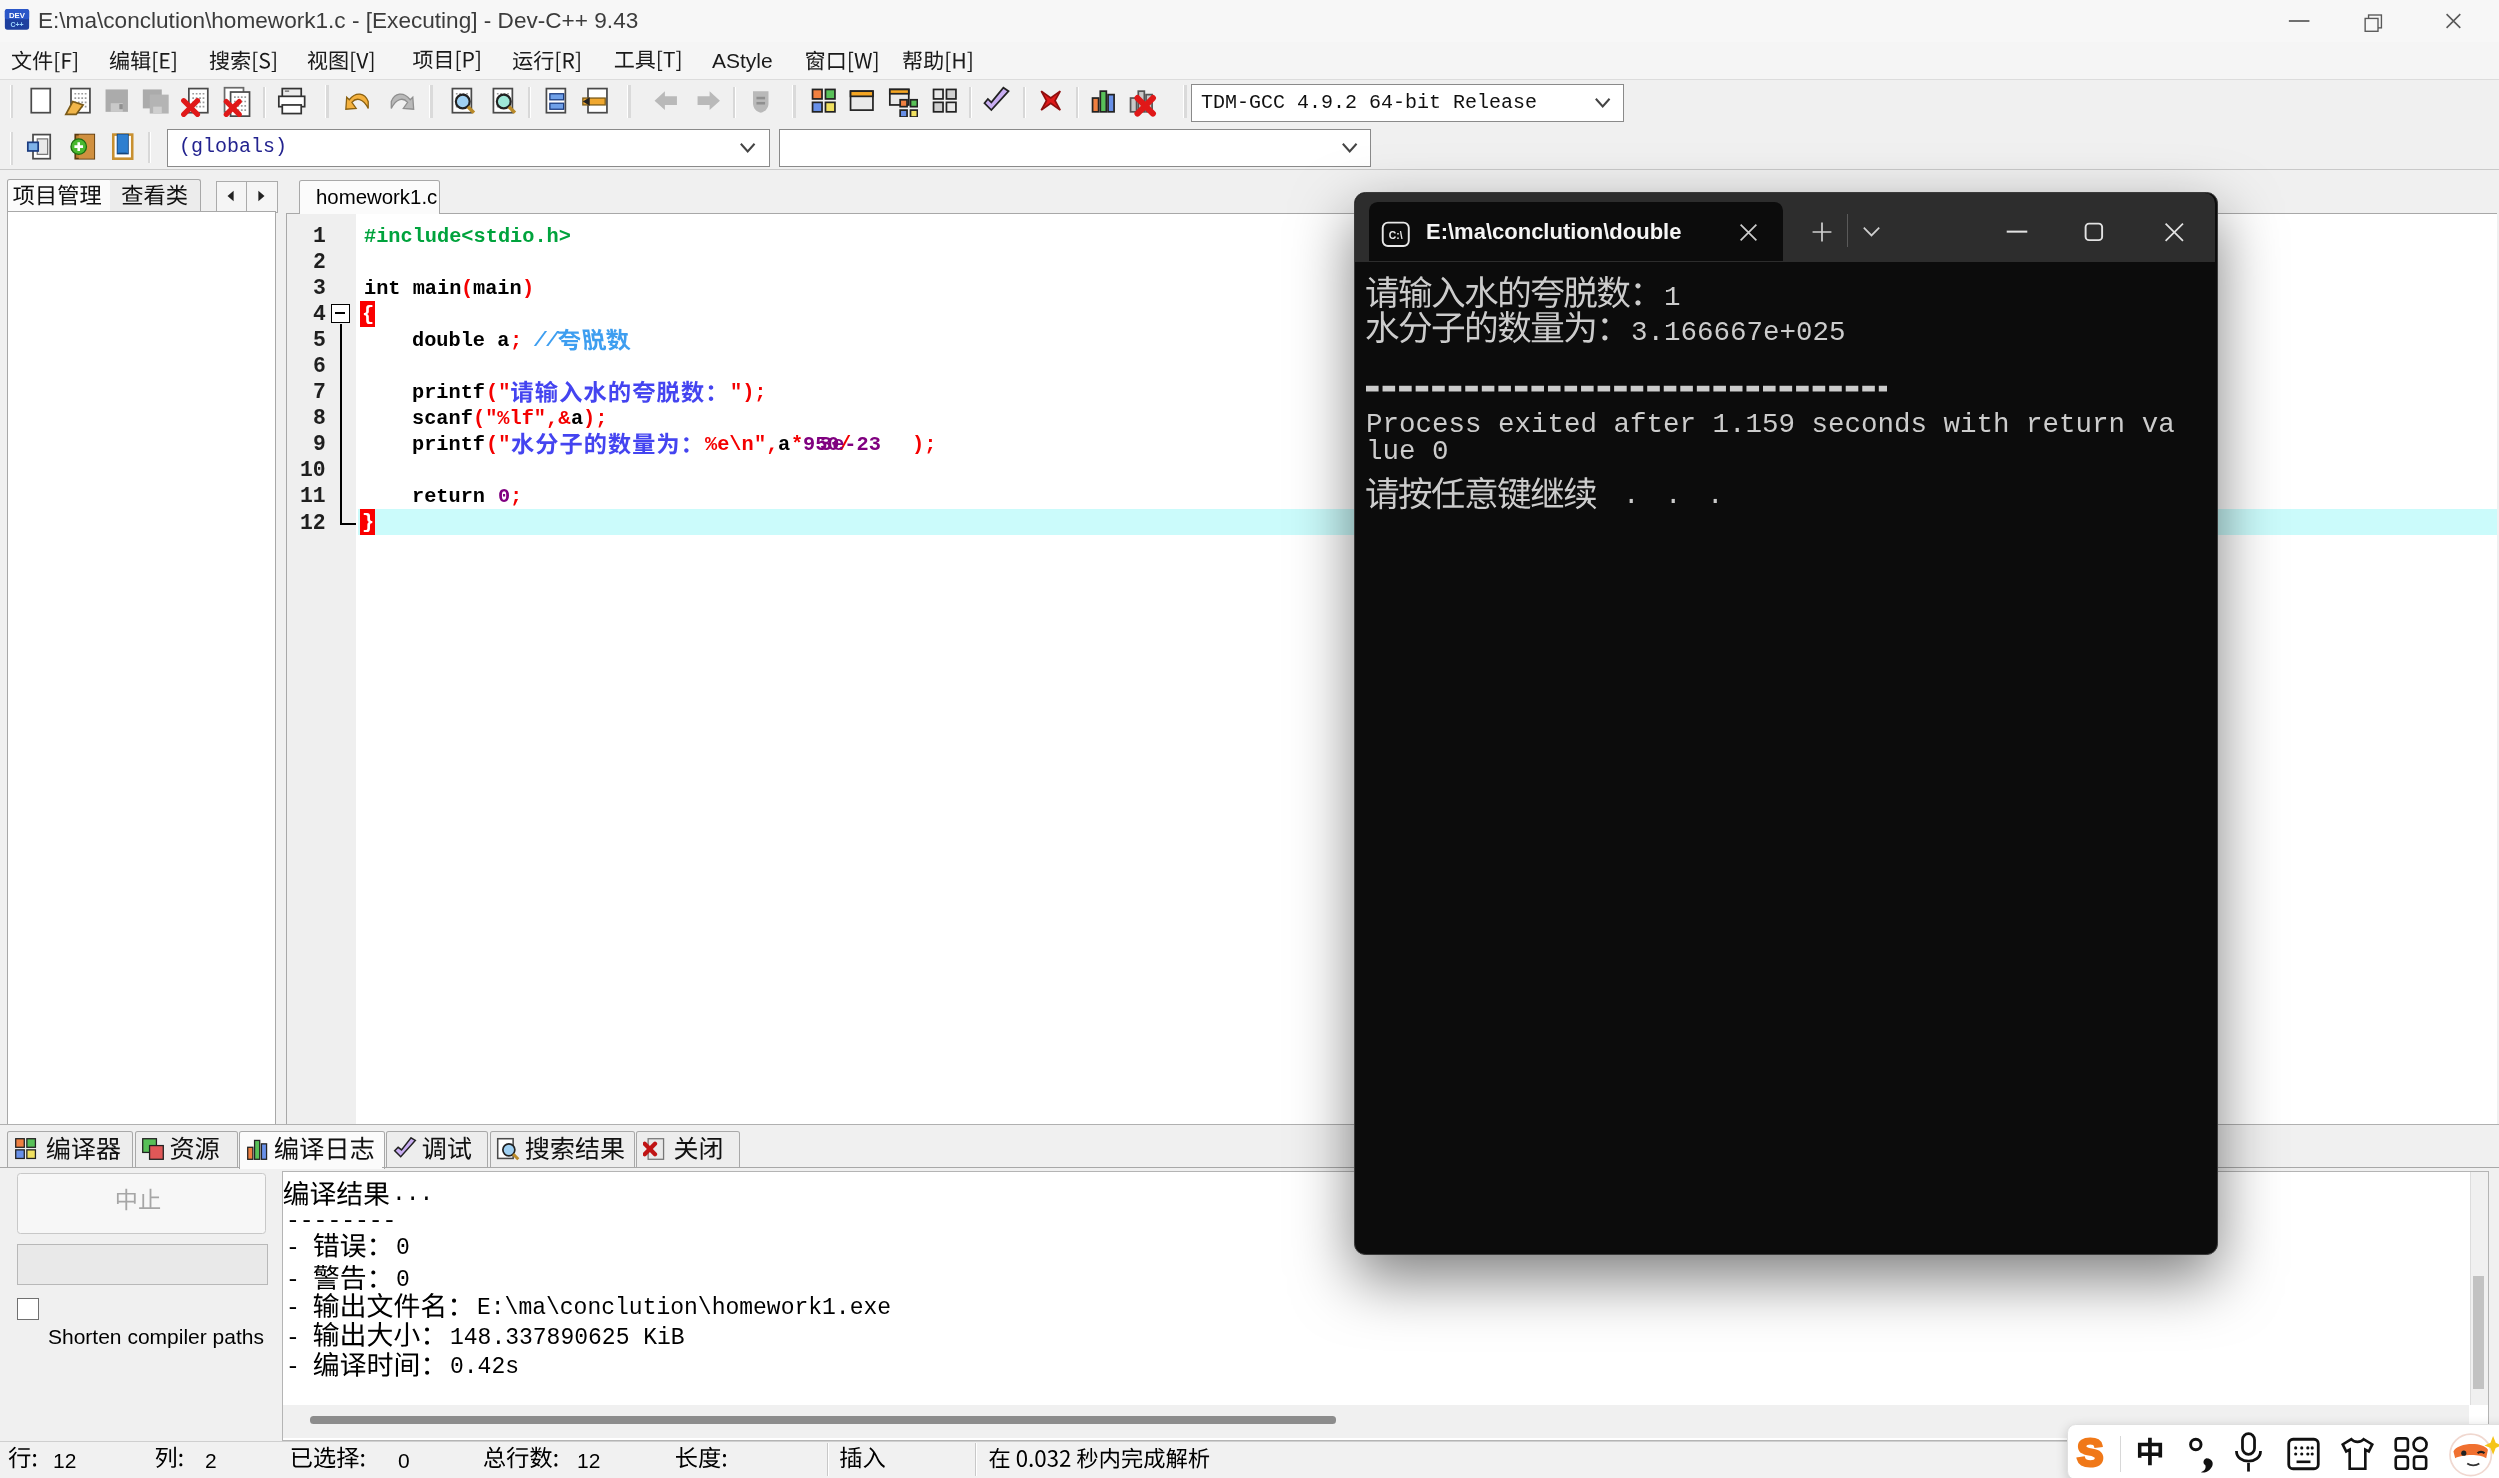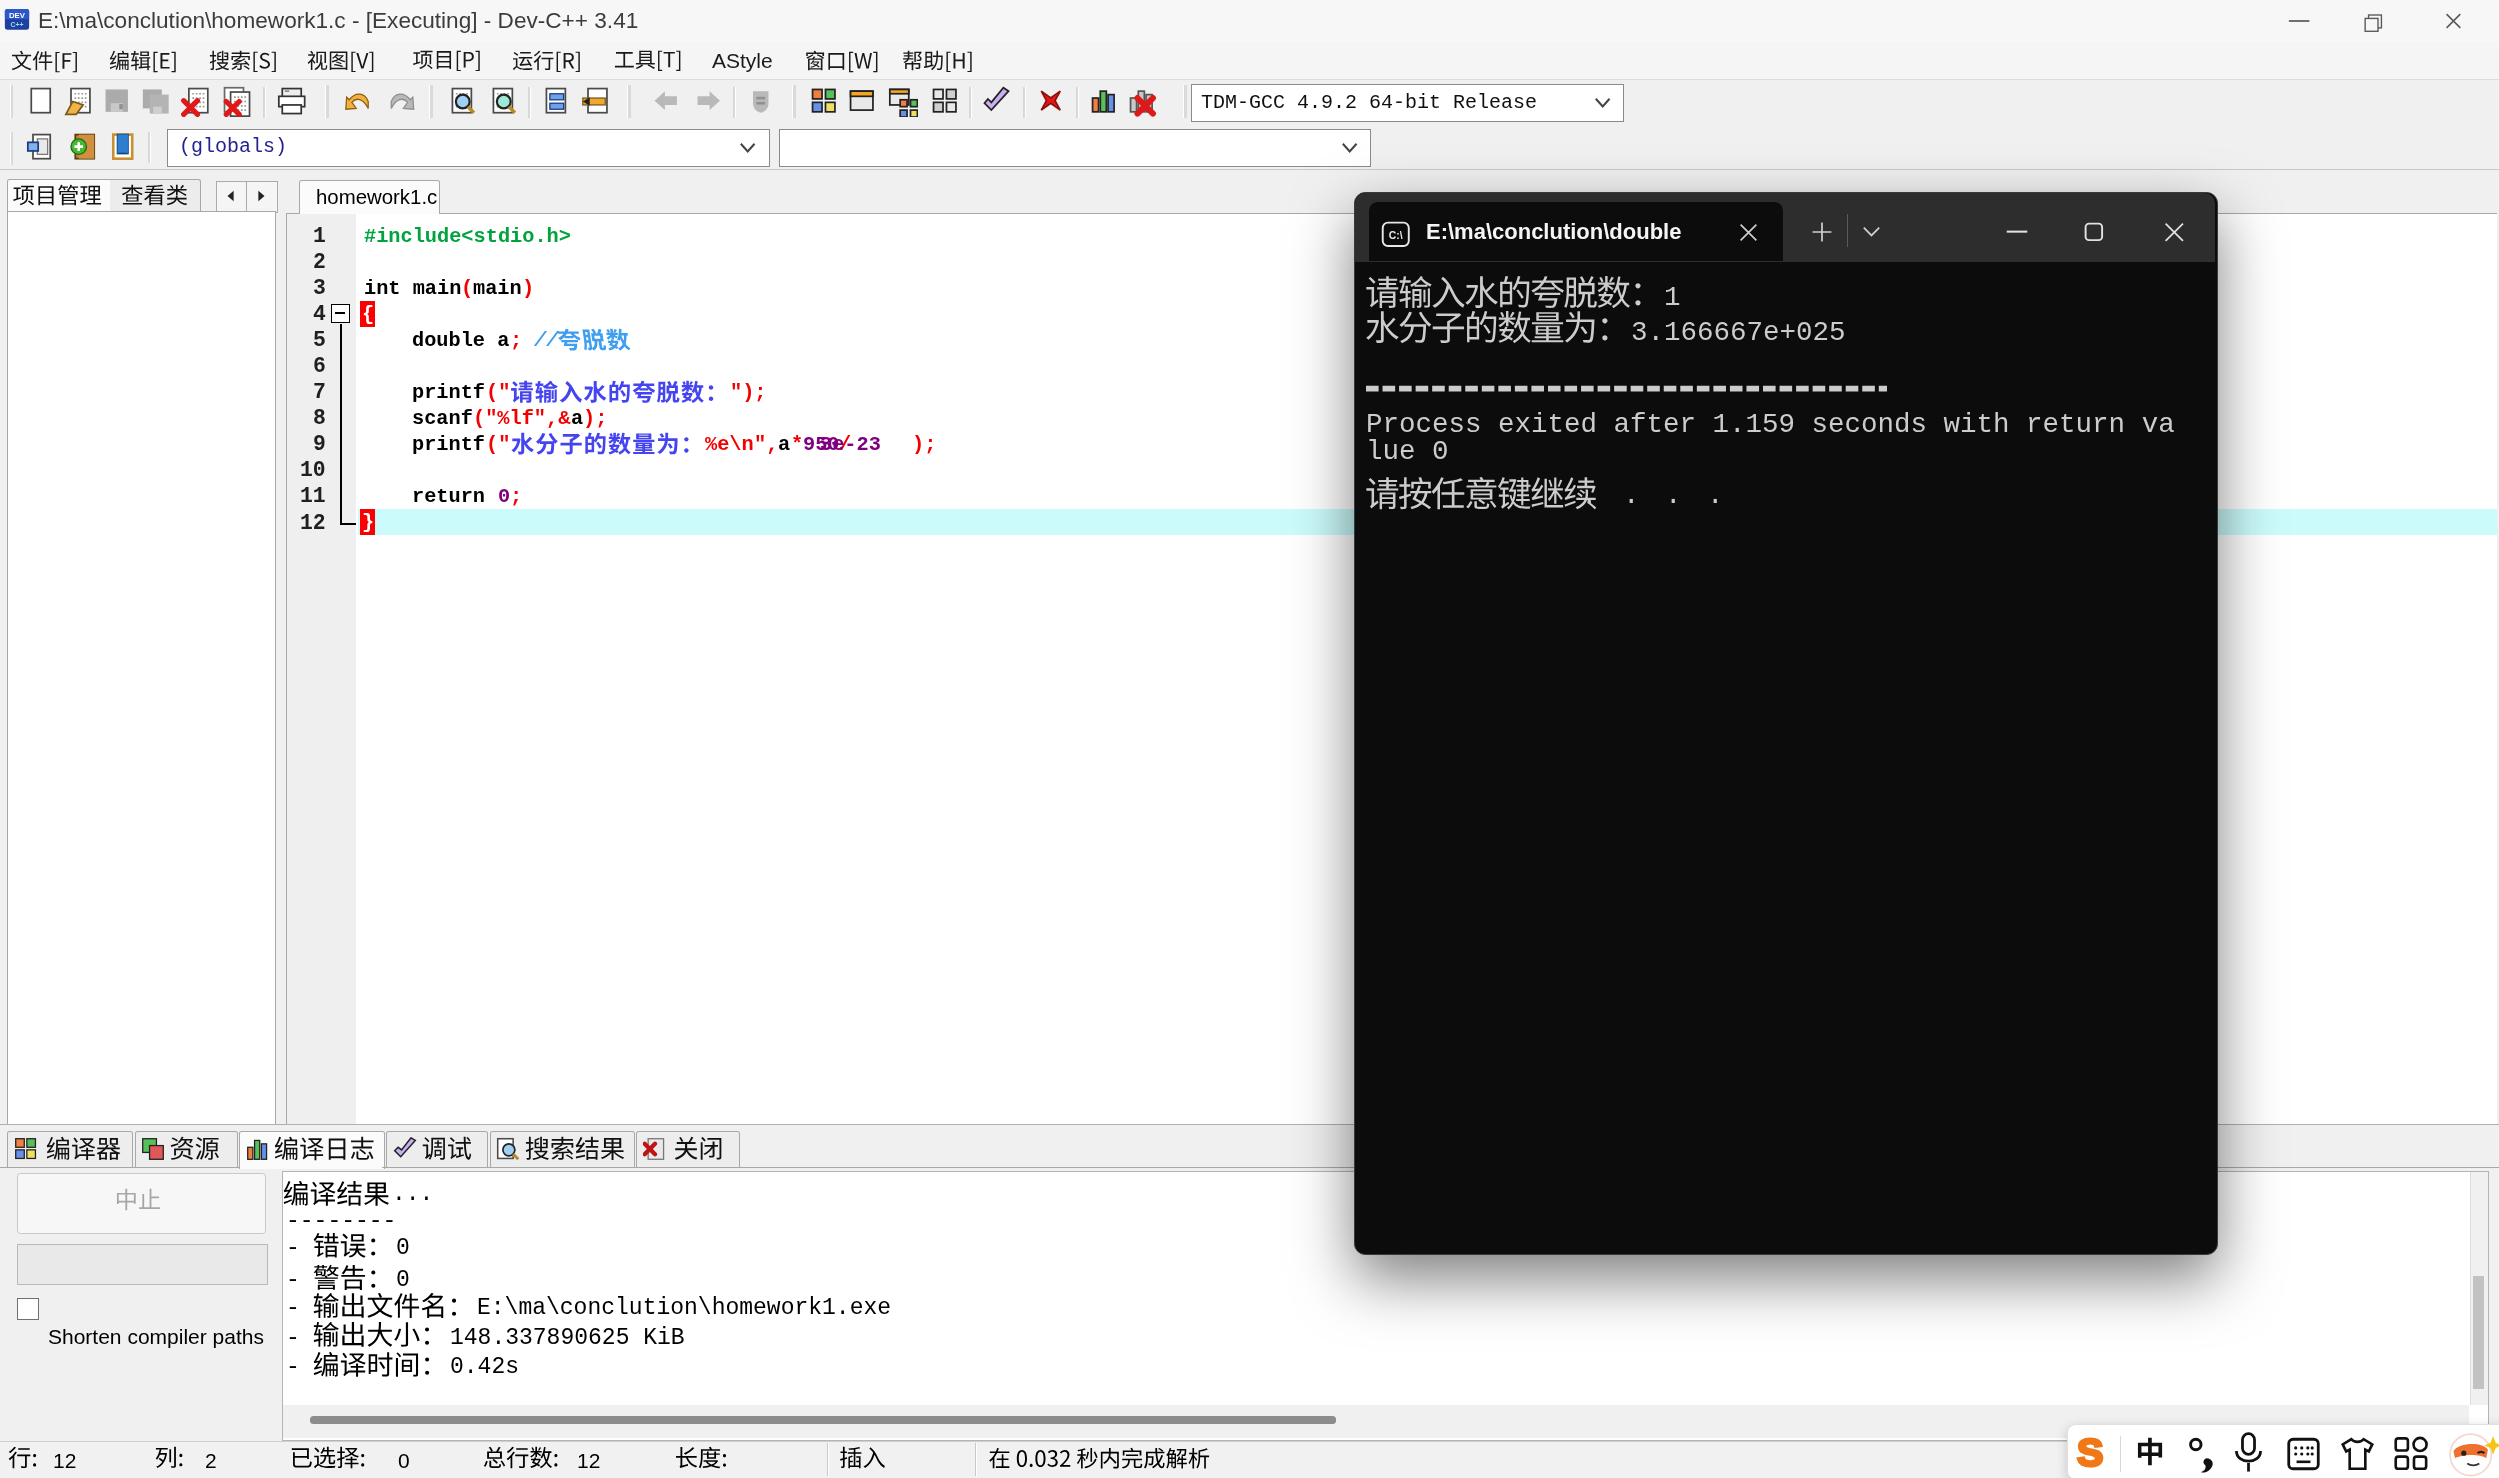--- a/index.html
+++ b/index.html
@@ -1,20 +1,20 @@
 <!DOCTYPE html>
 <html style="font-size:14px"><head><meta charset="utf-8"><style>html,body{margin:0;padding:0;width:2500px;height:1479px;overflow:hidden;background:#F0F0F0;}body{position:relative;font-family:"Liberation Sans",sans-serif;}.t{position:absolute;}</style></head><body>
 <div style="position:absolute;left:0px;top:0px;width:2500px;height:42px;background:#F7F7F7;"></div>
 <svg style="position:absolute;left:4.3px;top:7.8px;" width="26" height="22.6" viewBox="0 0 30 26">
     <rect x="1" y="1" width="28" height="24" rx="3" fill="#1E3F9E"></rect>
     <rect x="1" y="1" width="28" height="12" rx="3" fill="#2B57C8"></rect>
     <text x="15" y="12" font-family="Liberation Sans" font-size="9" font-weight="bold" fill="#fff" text-anchor="middle">DEV</text>
     <text x="15" y="22" font-family="Liberation Sans" font-size="8" font-weight="bold" fill="#9FD8FF" text-anchor="middle">C++</text>
   </svg>
-<div class="t" style="left:38px;top:10.4px;font:400 22.6px 'Liberation Sans', sans-serif;color:#3C3C3C;line-height:1;white-space:pre;">E:\ma\conclution\homework1.c - [Executing] - Dev-C++ 3.41</div>
+<div class="t" style="left:38px;top:10.4px;font:400 22.6px 'Liberation Sans', sans-serif;color:#3C3C3C;line-height:1;white-space:pre;">E:\ma\conclution\homework1.c - [Executing] - Dev-C++ 9.43</div>
 <svg style="position:absolute;left:2274px;top:8.7px;" width="208" height="24" viewBox="0 0 240 28">
     <line x1="16" y1="14" x2="40" y2="14" stroke="#595959" stroke-width="2"></line>
     <rect x="109" y="7" width="15" height="15" fill="none" stroke="#595959" stroke-width="1.6"></rect>
     <rect x="105" y="11" width="15" height="15" fill="#F7F7F7" stroke="#595959" stroke-width="1.6"></rect>
     <path d="M200 6 L216 22 M216 6 L200 22" stroke="#595959" stroke-width="1.8" fill="none"></path>
   </svg>
 <div style="position:absolute;left:0px;top:42px;width:2500px;height:38px;background:#F5F5F5;"></div>
 <svg style="position:absolute;left:10.4px;top:49px;overflow:visible" width="69" height="25" viewBox="0 0 80 29">
     <g fill="#1A1A1A" transform="translate(1.1 22.8) scale(0.02450 -0.02450)">
       <path transform="translate(0.0 0)" d="M423 823C453 774 485 707 497 666L580 693C566 734 531 799 501 847ZM50 664V590H206C265 438 344 307 447 200C337 108 202 40 36 -7C51 -25 75 -60 83 -78C250 -24 389 48 502 146C615 46 751 -28 915 -73C928 -52 950 -20 967 -4C807 36 671 107 560 201C661 304 738 432 796 590H954V664ZM504 253C410 348 336 462 284 590H711C661 455 592 344 504 253Z"></path>

